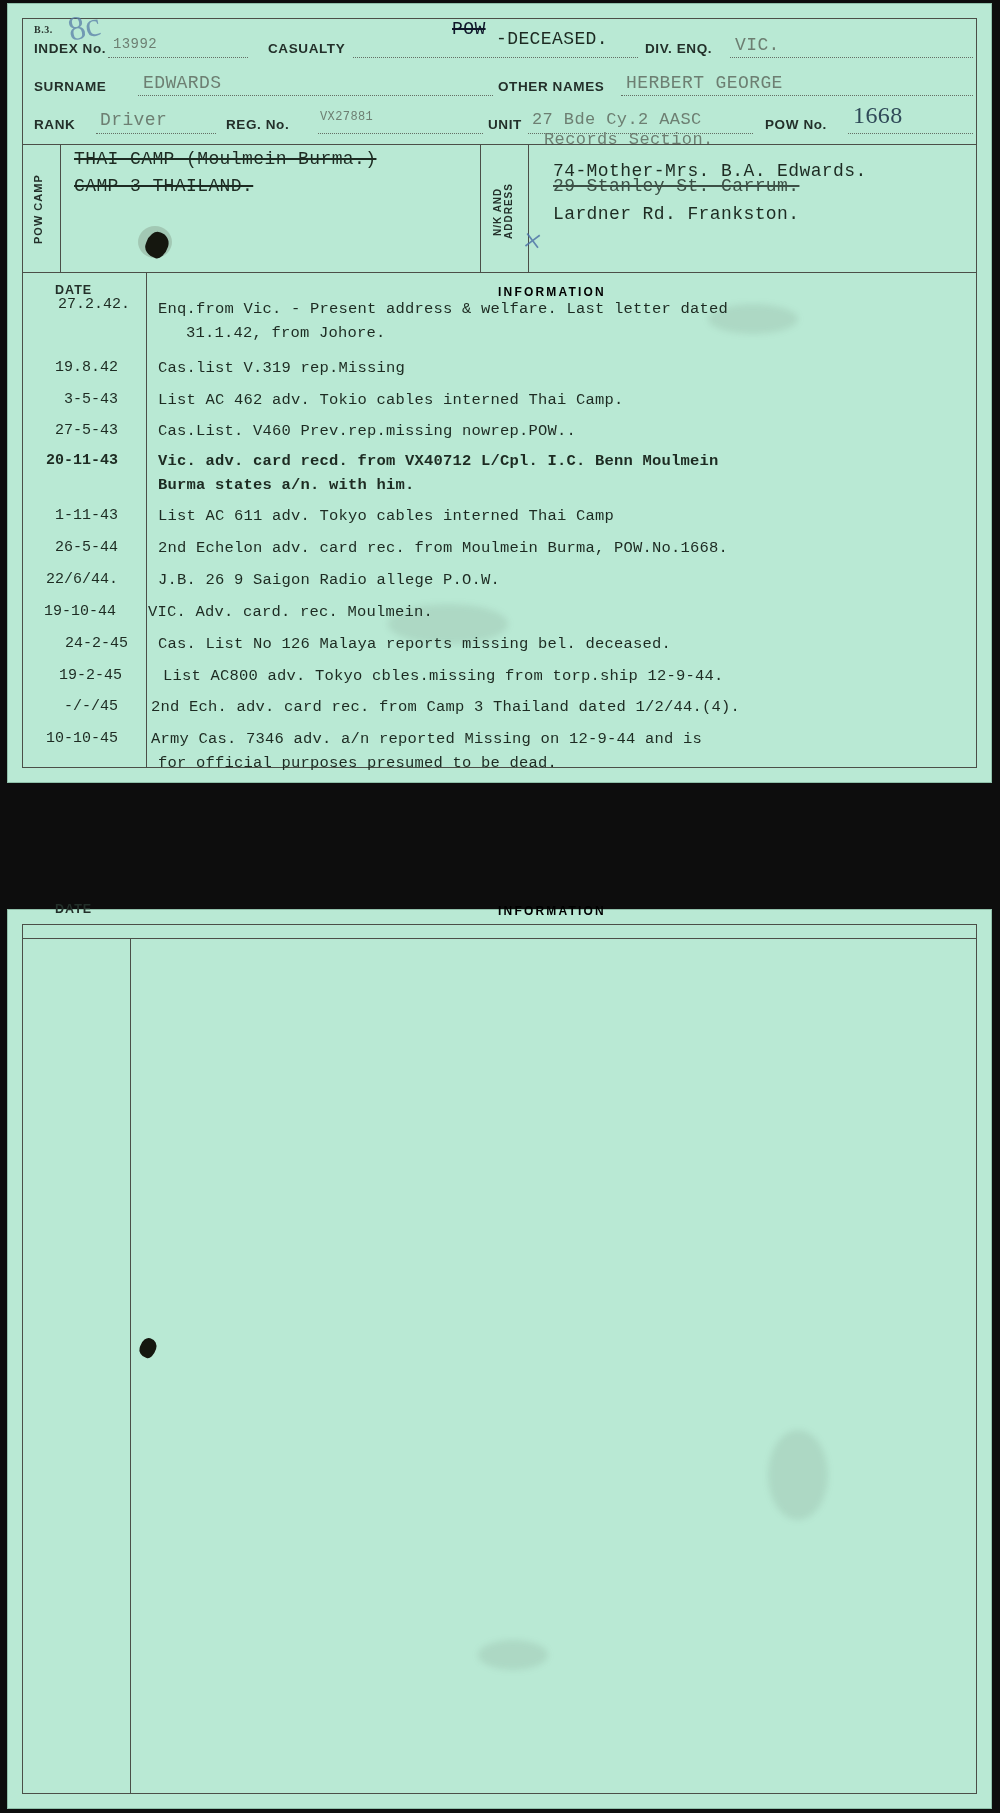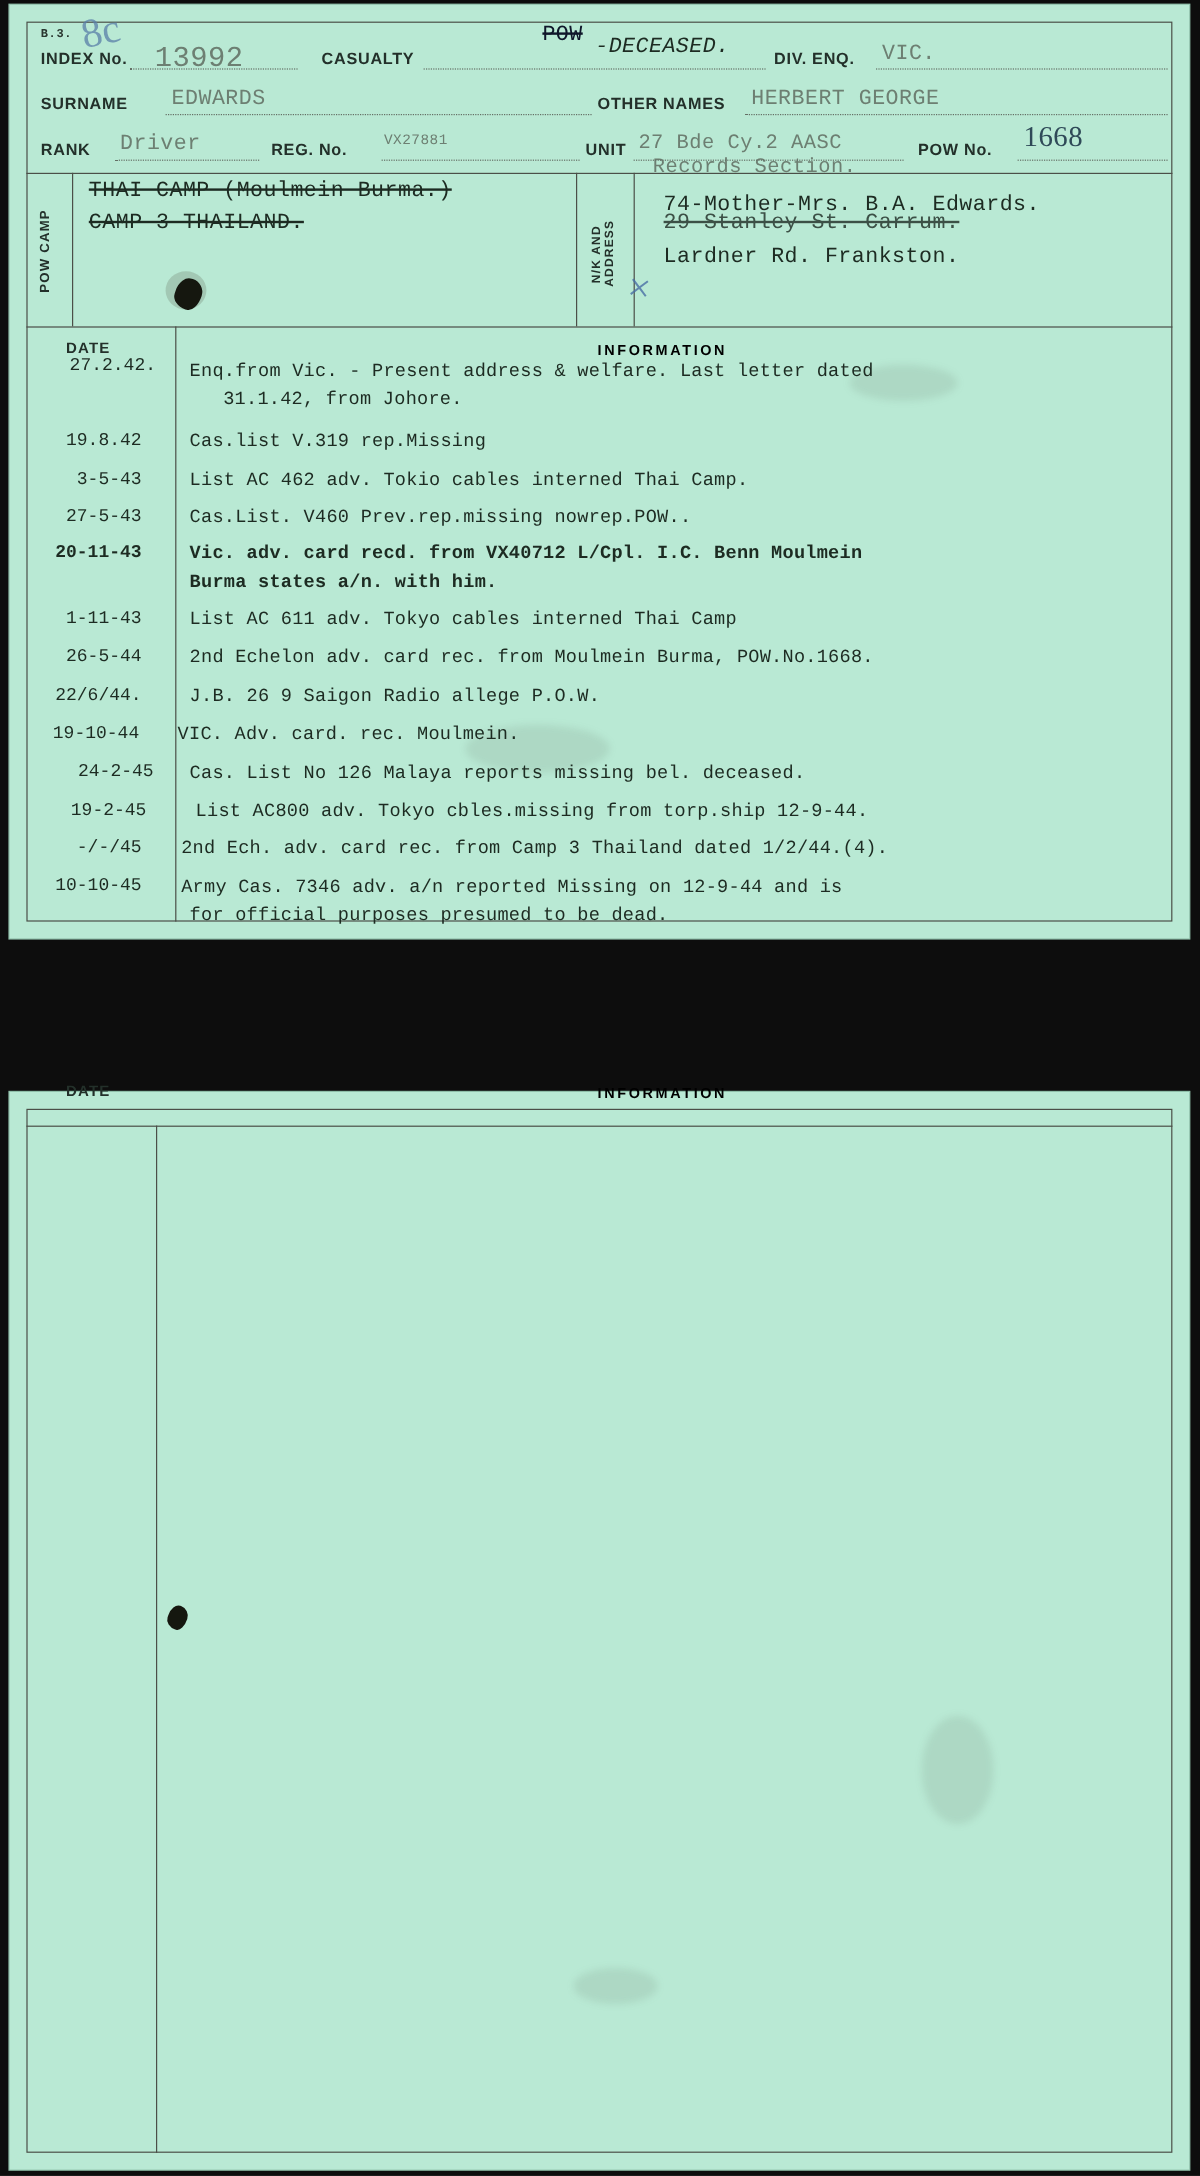--- a/index.html
+++ b/index.html
@@ -79,21 +79,21 @@
   }
   .dotline {
     position: absolute;
     border-top: 1.6px dotted #646f65;
   }
 
   .b3 {
     position: absolute;
     left: 26px;
     top: 20px;
-    font-family: Liberation Mono, monospace;
+    font-family: Liberation Serif, serif;
     font-size: 10px;
     font-weight: bold;
     color: #2a3730;
     letter-spacing: 0.5px;
   }
   .pencil-mark {
     position: absolute;
     left: 60px;
     top: 4px;
     font-family: "Liberation Serif", serif;
@@ -199,26 +199,26 @@
   <div class="card-front">
     <div class="inner-border"></div>
 
     <div class="smudge" style="left:380px; top:600px; width:120px; height:40px;"></div>
     <div class="smudge" style="left:700px; top:300px; width:90px; height:30px;"></div>
 
     <div class="b3">B.3.</div>
     <div class="pencil-mark">8c</div>
 
     <div class="lbl abs" style="left:26px; top:37px;">INDEX No.</div>
-    <div class="typed faded abs" style="left:121px; top:32px; font-size:24px;">13992</div>
+    <div class="typed faded abs" style="left:105px; top:32px; font-size:14px;">13992</div>
     <div class="dotline" style="left:100px; top:53px; width:140px;"></div>
 
     <div class="lbl abs" style="left:260px; top:37px;">CASUALTY</div>
     <div class="typed strike abs" style="left:444px; top:15px; font-size:18px; color:#0f172a;text-align:right;">POW</div>
-    <div class="typed abs" style="left:488px; top:25px; font-size:18px;font-style:italic;">-DECEASED.</div>
+    <div class="typed abs" style="left:488px; top:25px; font-size:18px;">-DECEASED.</div>
     <div class="dotline" style="left:345px; top:53px; width:285px;"></div>
 
     <div class="lbl abs" style="left:637px; top:37px;">DIV. ENQ.</div>
     <div class="typed faded abs" style="left:727px; top:31px; font-size:18px;">VIC.</div>
     <div class="dotline" style="left:722px; top:53px; width:243px;"></div>
 
     <div class="lbl abs" style="left:26px; top:75px;">SURNAME</div>
     <div class="typed faded abs" style="left:135px; top:69px; font-size:18px;">EDWARDS</div>
     <div class="dotline" style="left:130px; top:91px; width:355px;"></div>
 

